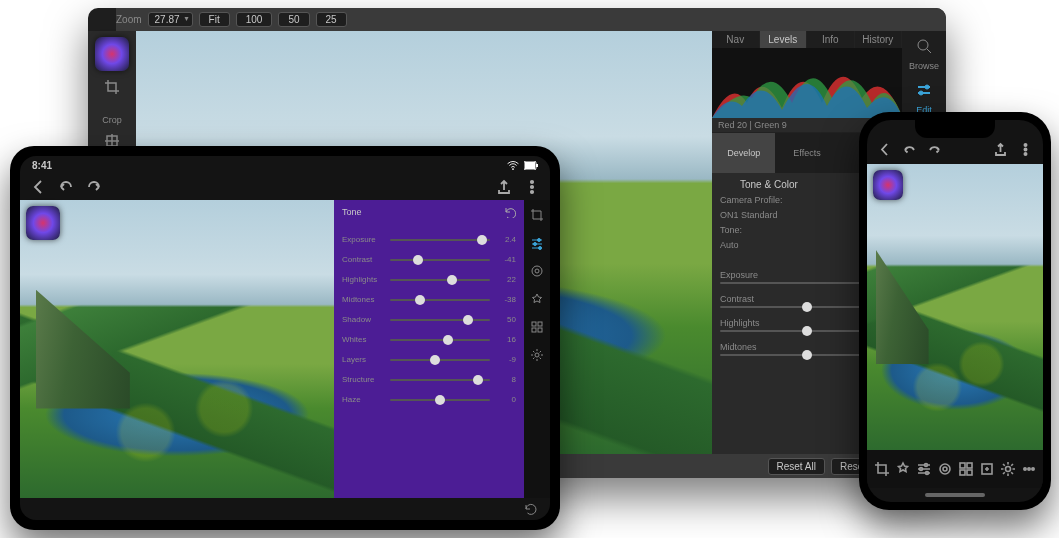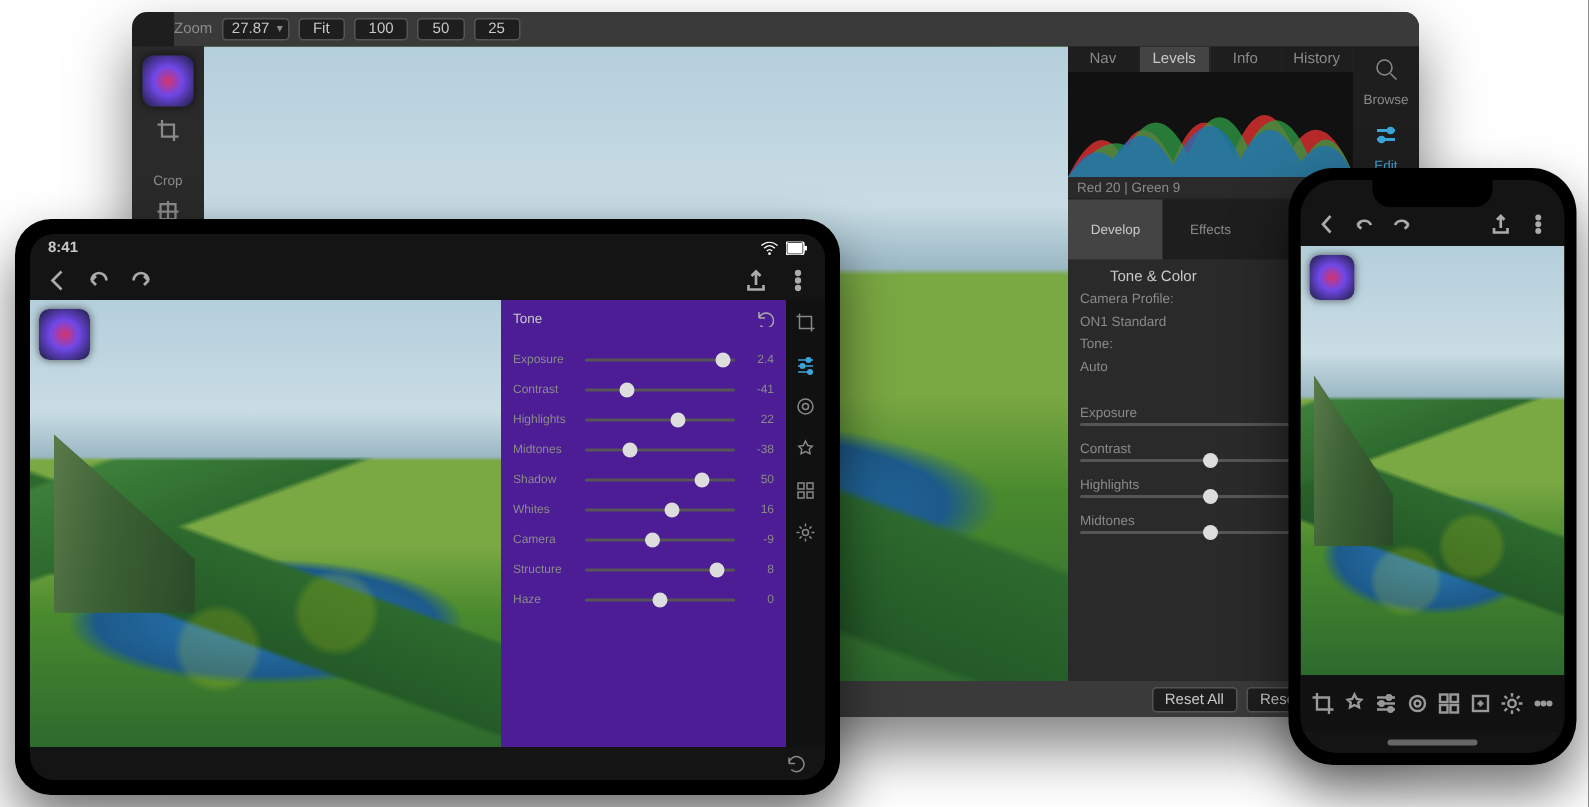--- a/index.html
+++ b/index.html
@@ -338,21 +338,21 @@
               <span class="sval">50</span>
             </div>
             <div class="srow">
               <span class="sname">Whites</span>
               <div class="track">
                 <div class="knob" style="left:58%"></div>
               </div>
               <span class="sval">16</span>
             </div>
             <div class="srow">
-              <span class="sname">Camera</span>
+              <span class="sname">Layers</span>
               <div class="track">
                 <div class="knob" style="left:45%"></div>
               </div>
               <span class="sval">-9</span>
             </div>
             <div class="srow">
               <span class="sname">Structure</span>
               <div class="track">
                 <div class="knob" style="left:88%"></div>
               </div>

